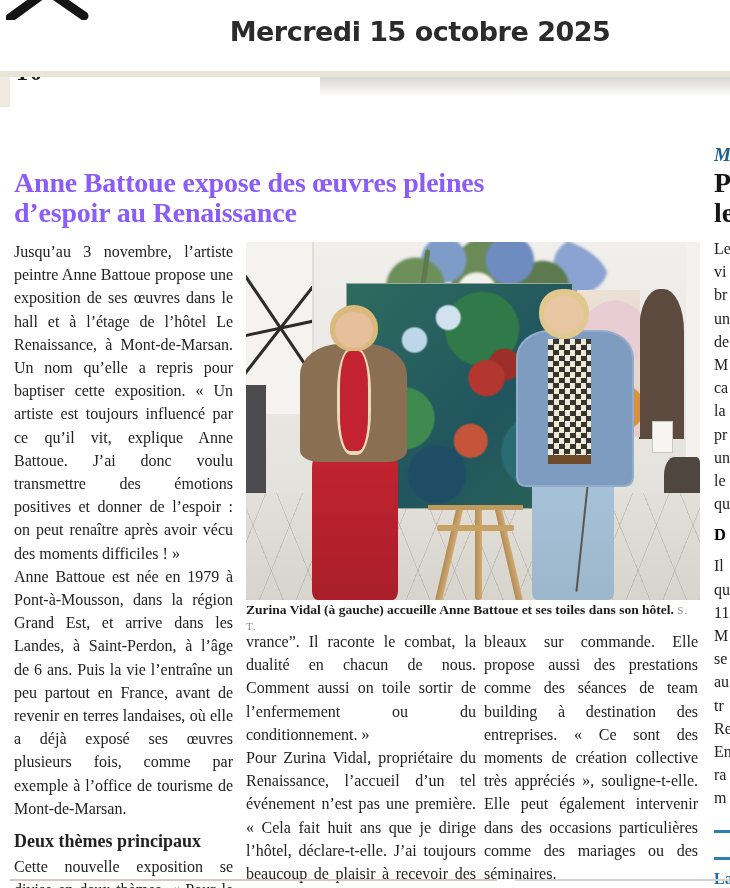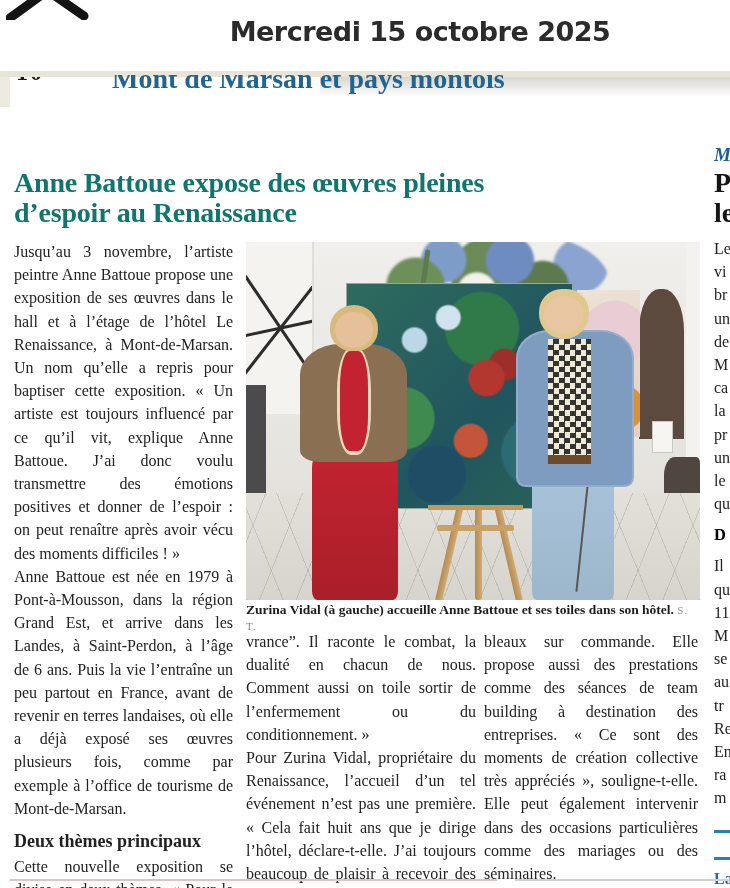--- a/index.html
+++ b/index.html
@@ -19,21 +19,21 @@
   .strip-shadow { position:absolute; left:320px; top:77px; width:410px; height:20px;
     background:linear-gradient(to bottom, #d8d6d2, rgba(255,255,255,0)); }
   .left-edge { position:absolute; left:0; top:77px; width:10px; height:30px; background:#efeadf; }
   .pagenum-clip { position:absolute; left:16px; top:77px; width:52px; height:24px; overflow:hidden; }
   .pagenum { font-weight:700; font-size:24px; color:#181818; margin-top:-18px; letter-spacing:2px; }
   .banner-clip { position:absolute; left:112px; top:75px; width:540px; height:26px; overflow:hidden; }
   .banner-title { font-weight:700; font-size:28px; color:#21648f; margin-top:-12px; }
 
   
   .kicker { position:absolute; left:14px; top:146px; font-style:italic; font-weight:700; font-size:19px; color:#1d5f92; letter-spacing:0.5px; }
-  .headline { position:absolute; left:14px; top:168px; width:520px; font-weight:700; font-size:28px; line-height:30px; color:#0f766e; letter-spacing:-0.2px; }
+  .headline { position:absolute; left:14px; top:168px; width:520px; font-weight:700; font-size:28px; line-height:30px; color:#8b5cf6; letter-spacing:-0.2px; }
 
   
   .col { position:absolute; font-size:16px; line-height:23.2px; color:#222; text-align:justify; }
   .col p { text-align:justify; }
   .col1 { left:14px; top:240px; width:219px; height:640px; }
   .col2 { left:246px; top:630px; width:230px; height:258px; }
   .col3 { left:484px; top:630px; width:214px; height:258px; }
   .subhead { font-weight:700; font-size:18px; margin-top:10px; margin-bottom:2px; text-align:left; }
   .byline { font-weight:700; font-size:15.5px; margin-top:2px; text-align:left; }
 
@@ -140,23 +140,20 @@
       </svg>
     </div>
     <div class="date-label">Mercredi 15 octobre 2025</div>
   </div>
 
   <div class="page-strip"></div>
   <div class="strip-shadow"></div>
   <div class="left-edge"></div>
   <div class="pagenum-clip">
     <div class="pagenum">10</div>
-  </div>
-  <div class="banner-clip">
-    <div class="banner-title">Mont de Marsan et pays montois</div>
   </div>
 
   <h1 class="headline">Anne Battoue expose des œuvres pleines d’espoir au Renaissance</h1>
 
   <div class="col col1">
     <p>Jusqu’au 3 novembre, l’artiste peintre Anne Battoue propose une exposition de ses œuvres dans le hall et à l’étage de l’hôtel Le Renaissance, à Mont-de-Marsan. Un nom qu’elle a repris pour baptiser cette exposition. « Un artiste est toujours influencé par ce qu’il vit, explique Anne Battoue. J’ai donc voulu transmettre des émotions positives et donner de l’espoir : on peut renaître après avoir vécu des moments difficiles ! »</p>
     <p>Anne Battoue est née en 1979 à Pont-à-Mousson, dans la région Grand Est, et arrive dans les Landes, à Saint-Perdon, à l’âge de 6 ans. Puis la vie l’entraîne un peu partout en France, avant de revenir en terres landaises, où elle a déjà exposé ses œuvres plusieurs fois, comme par exemple à l’office de tourisme de Mont-de-Marsan.</p>
     <p class="subhead">Deux thèmes principaux</p>
     <p>Cette nouvelle exposition se divise en deux thèmes. « Pour le premier, onirique, j’ai donné libre cours à mes sentiments, avec des huiles sur toile, précise l’artiste. Les gens peuvent ainsi raconter leurs histoires. Puis à l’étage, les mandalas expressifs abordent plusieurs sujets : la famille, le lien, le cycle de la vie, avec des acryliques sur toiles. Un des tableaux s’intitule “Déli-</p>
   </div>

